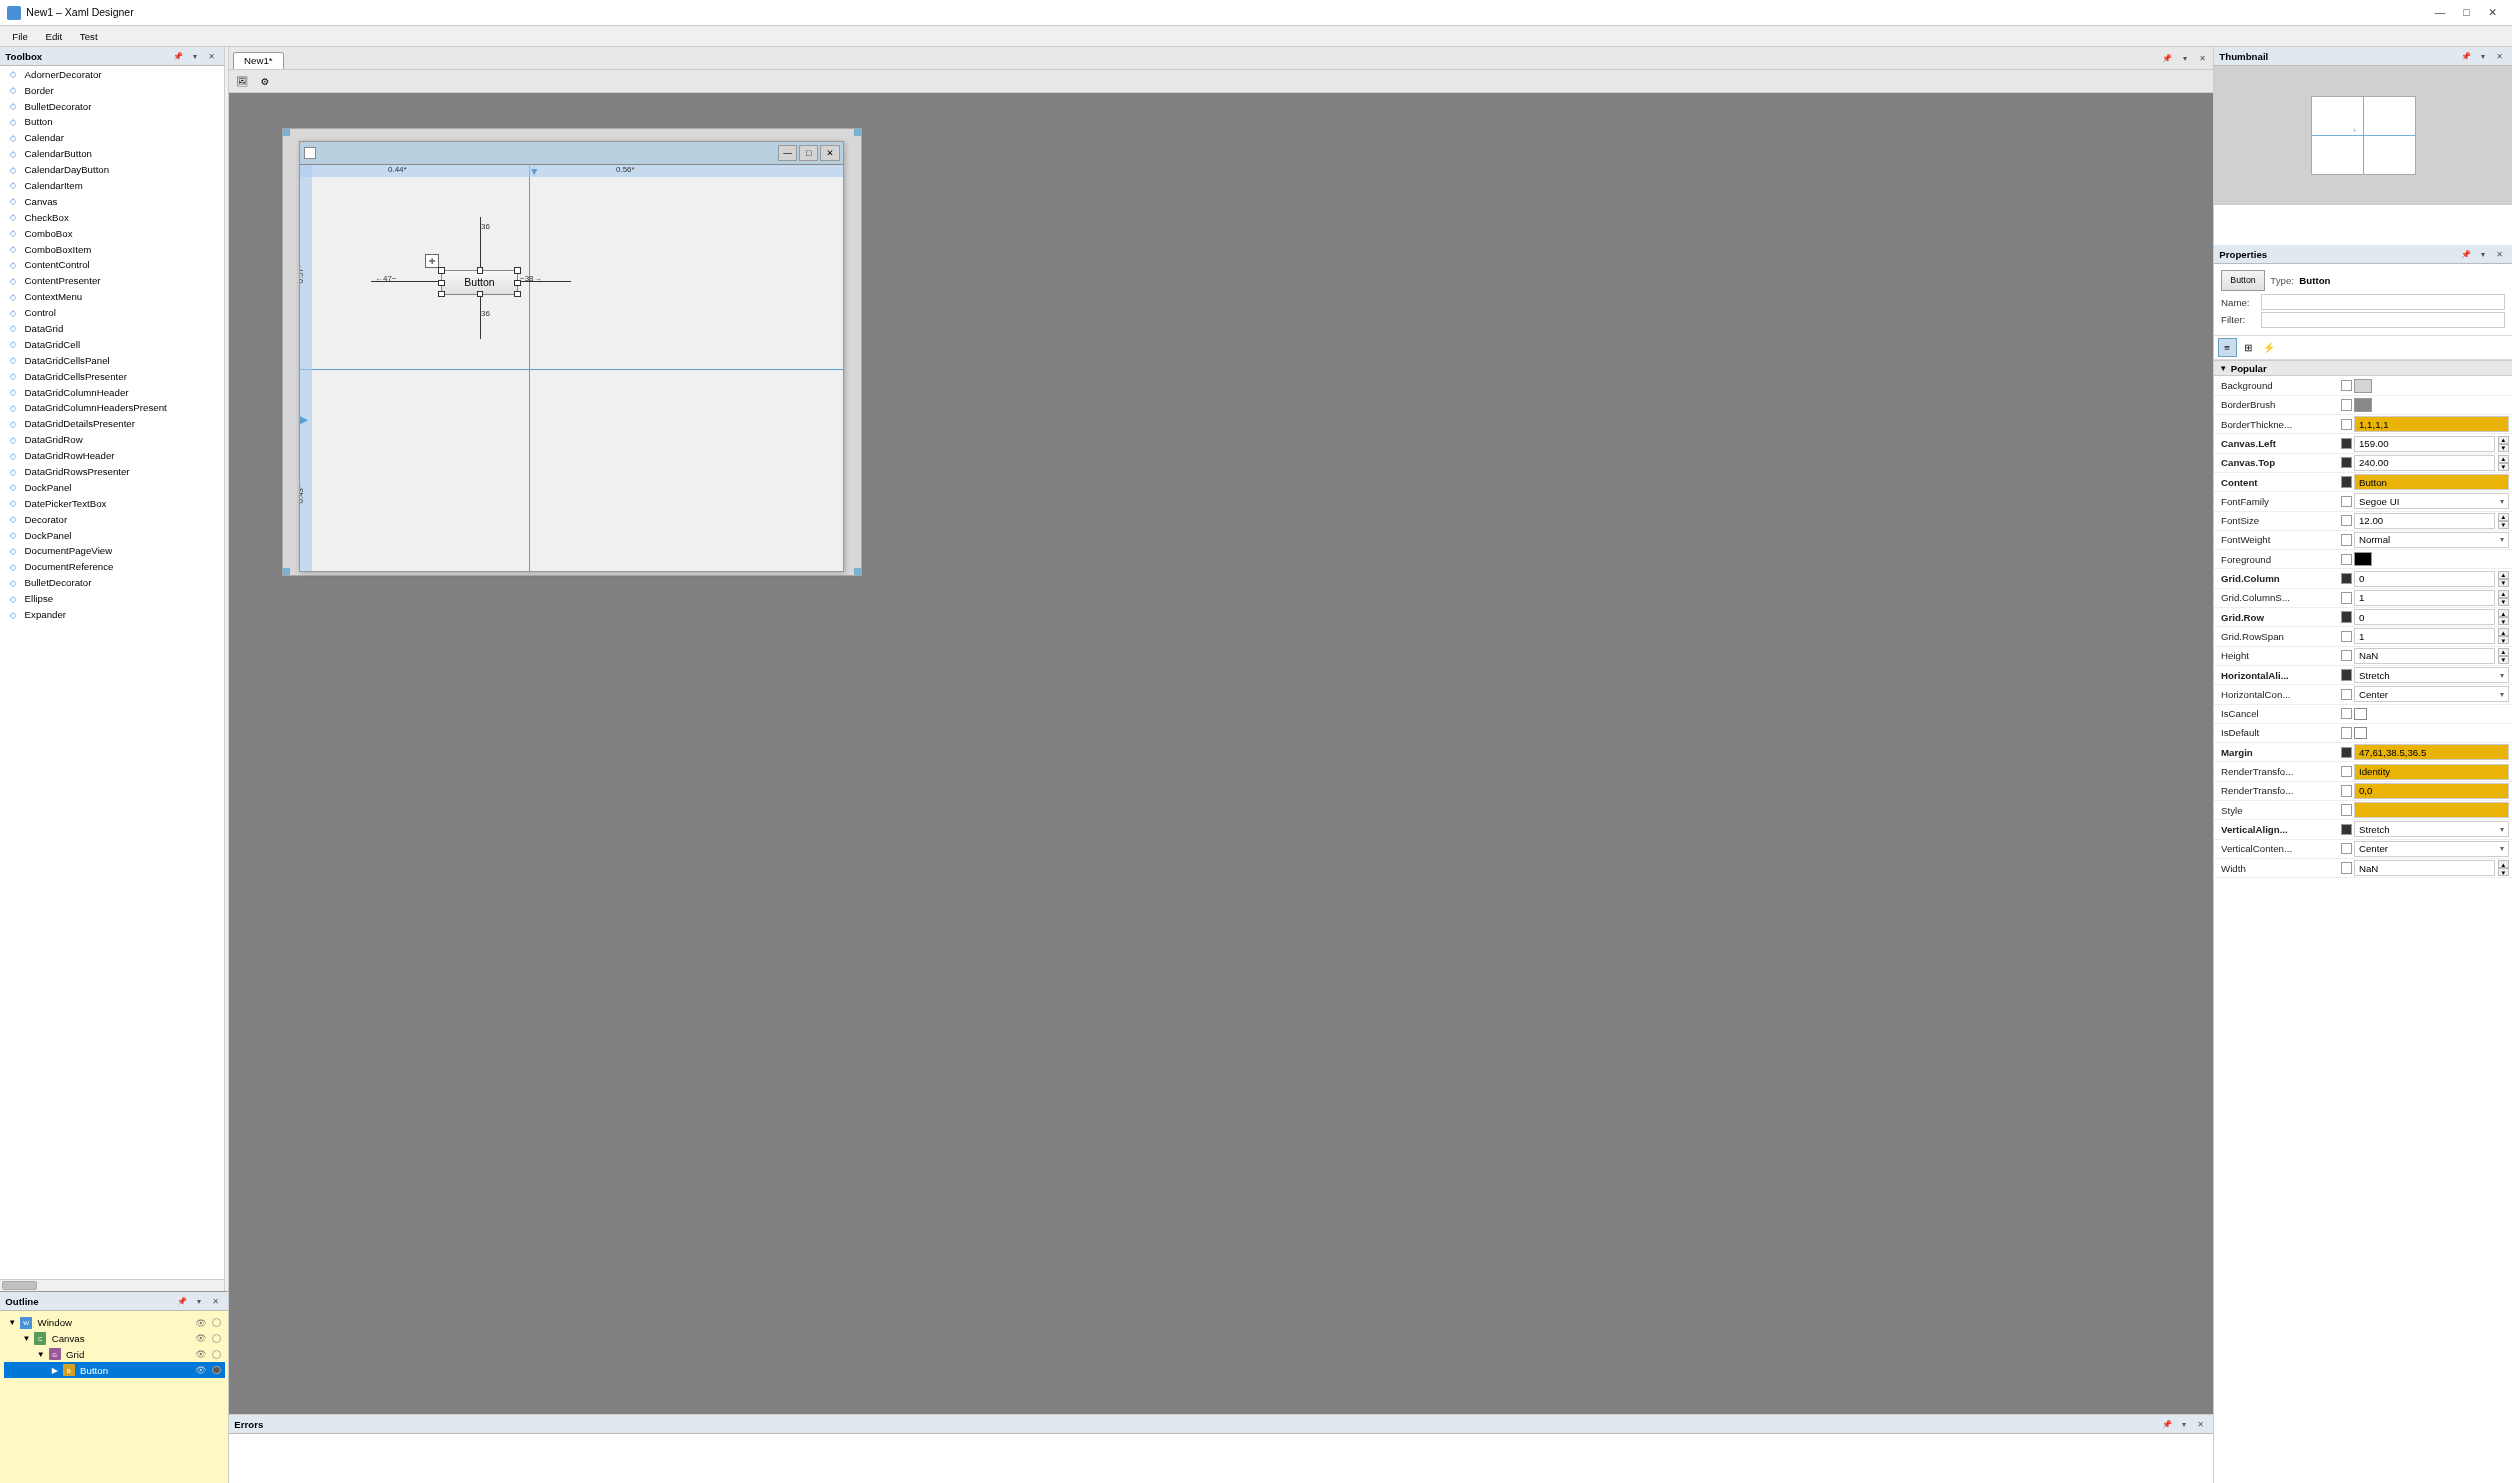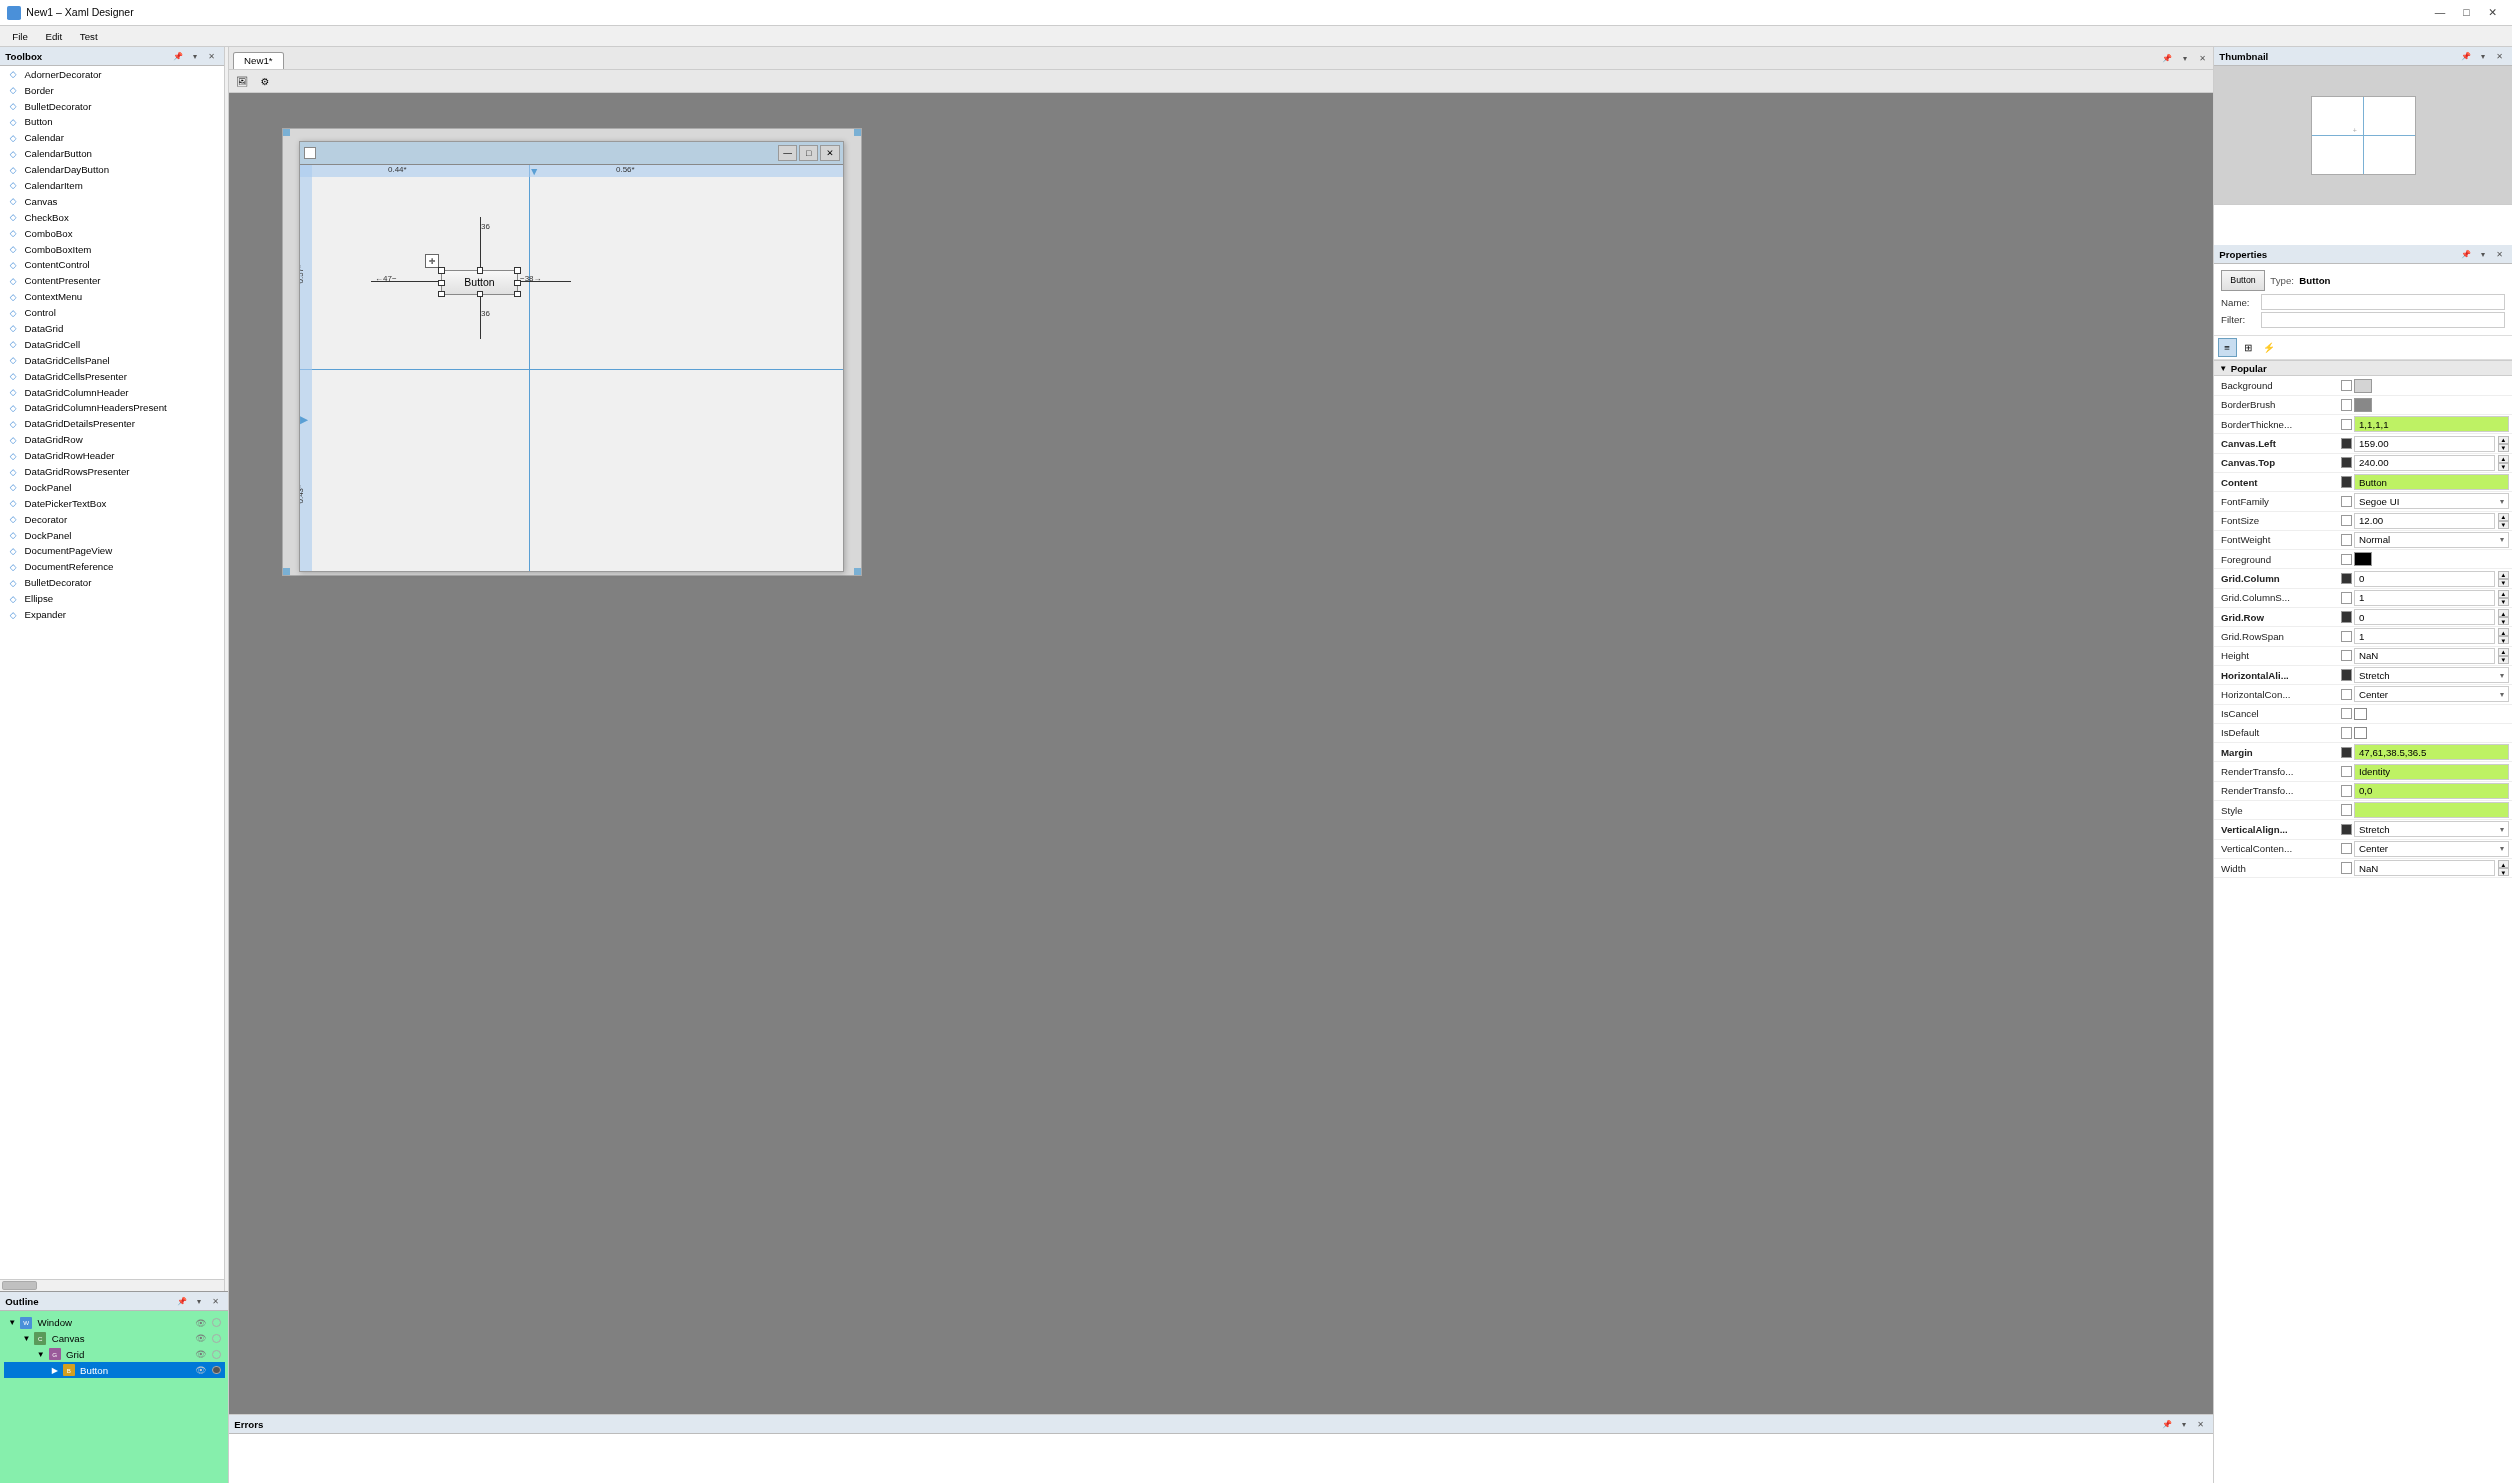--- a/index.html
+++ b/index.html
@@ -352,21 +352,21 @@
       background: #fff;
       flex-shrink: 0;
       display: flex; align-items: center; justify-content: center;
       cursor: pointer;
     }
     .prop-checkbox.filled { background: #333; }
     .prop-value-box {
       flex: 1;
       height: 16px;
       border: 0.9px solid #ccc;
-      background: #bef264;
+      background: #eab308;
       font-size: 9.7px;
       padding: 0 3.5px;
       display: flex;
       align-items: center;
     }
     .prop-color-swatch {
       width: 17.6px; height: 14px;
       border: 0.9px solid #999;
       flex-shrink: 0;
     }
@@ -628,21 +628,21 @@
           <span class="toolbox-icon">◇</span>
           <span>Expander</span>
         </div>
       </div>
 
       <div style="height: 12.3px; background: #f0f0f0; border-top: 0.9px solid #ccc; display: flex; align-items: center; padding: 0 1.8px;">
         <div style="width: 35px; height: 8.8px; background: #c0c0c0; border: 0.9px solid #aaa; border-radius: 1.8px;"></div>
       </div>
     </div>
 
-    <div style="height: 193px; display: flex; flex-direction: column; border-top: 1.8px solid #999; background: #86efac;">
+    <div style="height: 193px; display: flex; flex-direction: column; border-top: 1.8px solid #999; background: #fef9c3;">
       <div class="panel-header">
         <span>Outline</span>
         <div class="panel-header-icons">
           <button class="panel-icon-btn">📌</button>
           <button class="panel-icon-btn">▾</button>
           <button class="panel-icon-btn">✕</button>
         </div>
       </div>
       <div class="outline-tree">
 

